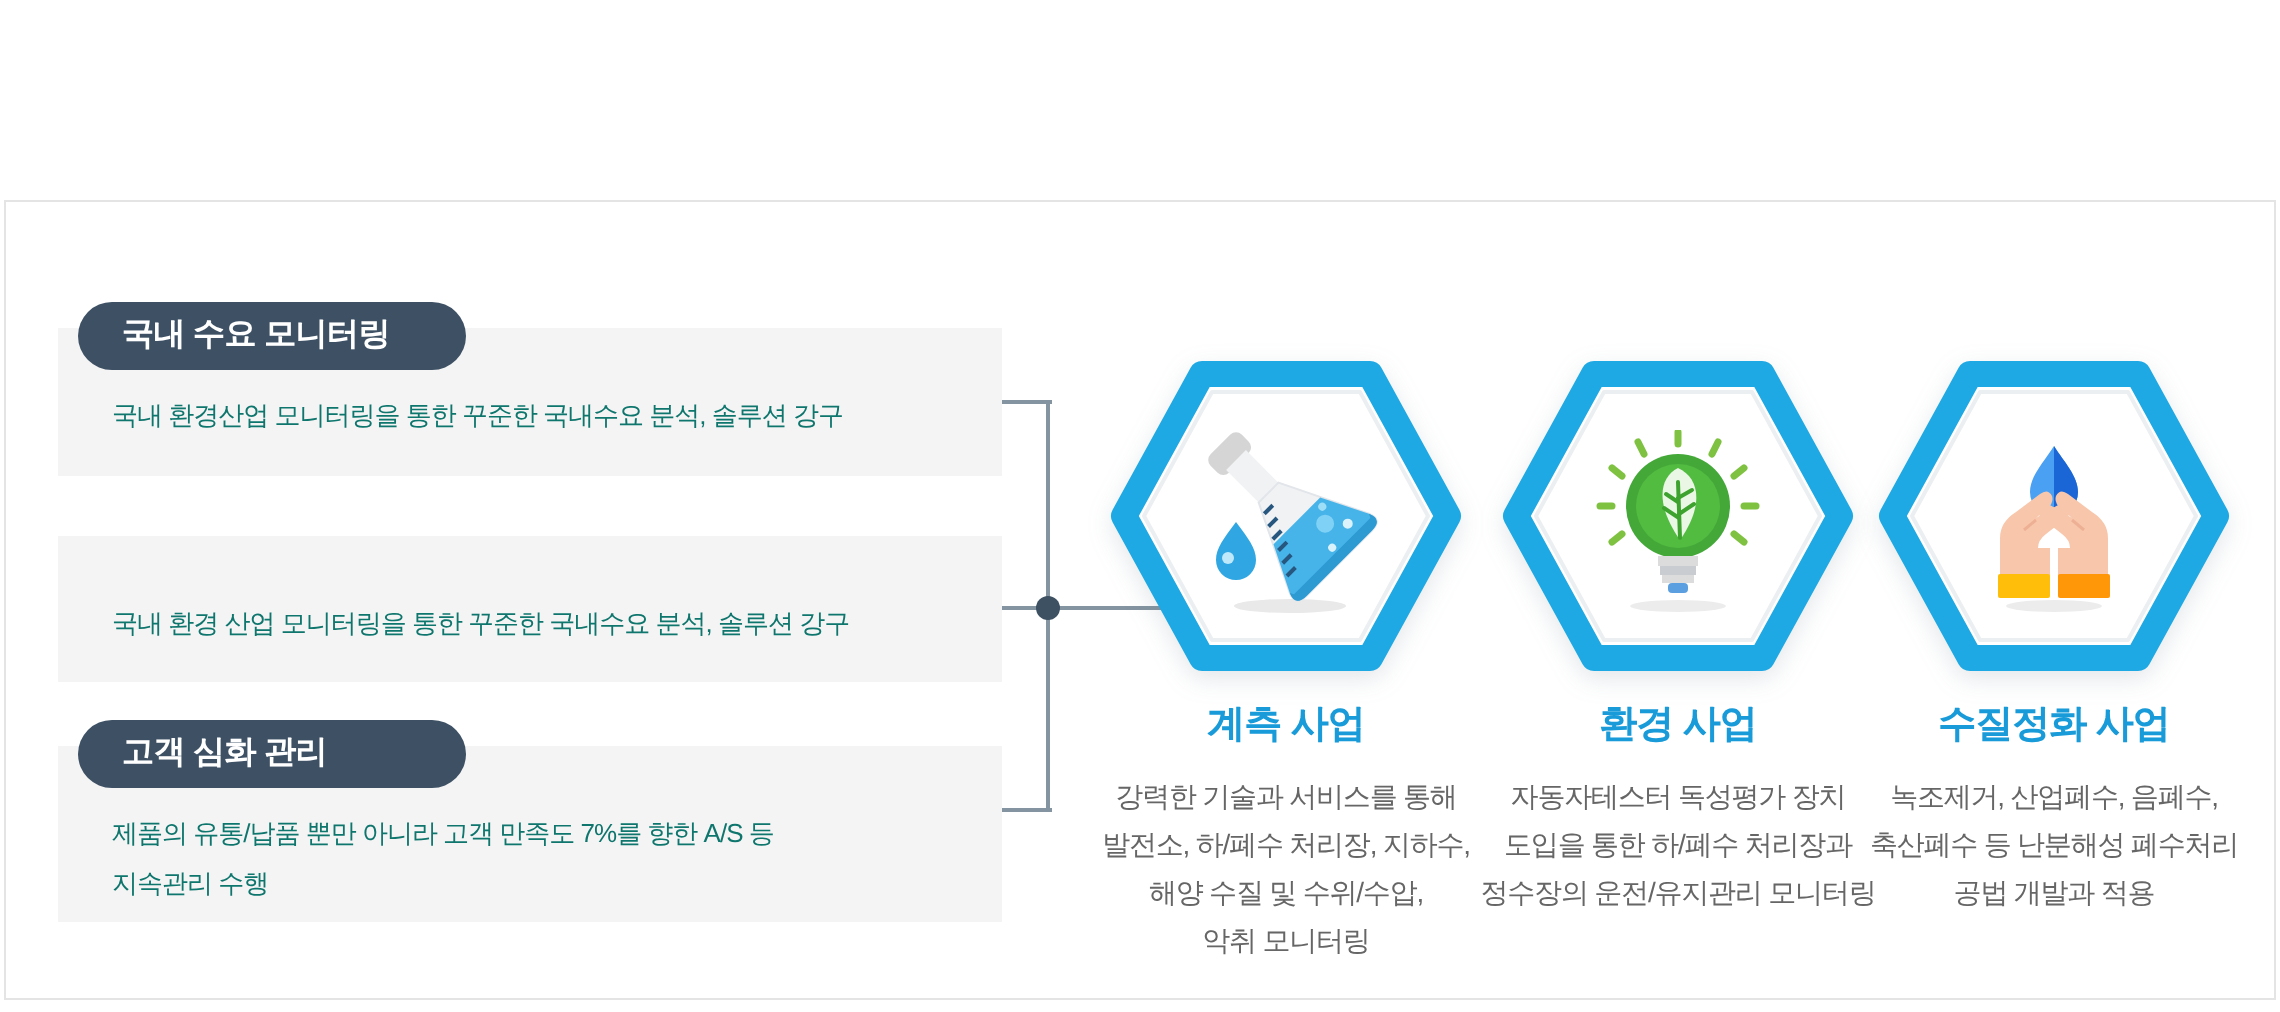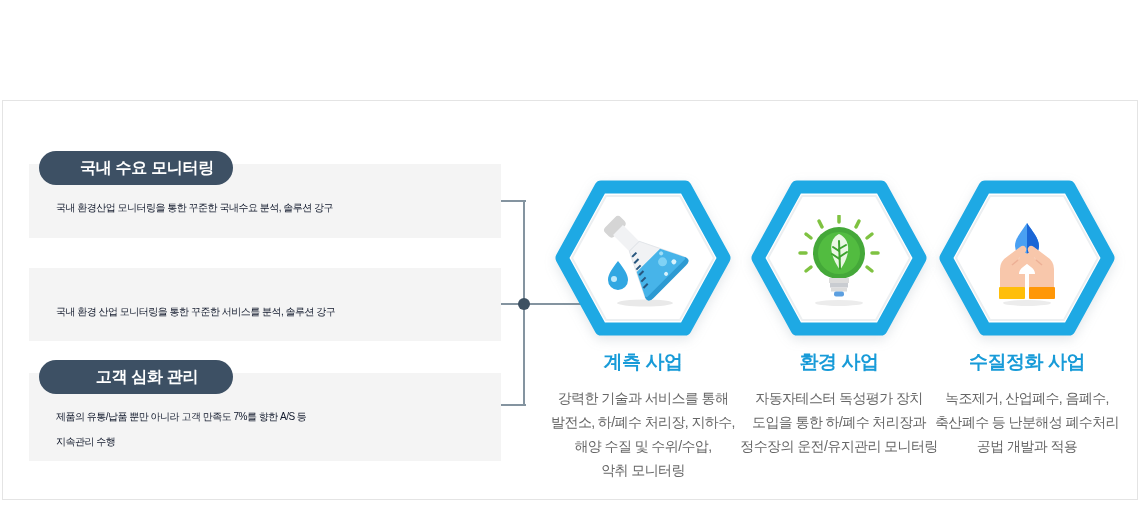--- a/index.html
+++ b/index.html
@@ -18,22 +18,22 @@
   .panel { position:absolute; left:2px; top:100px; width:1136px; height:400px;
            background:#ffffff; border:1px solid #e4e4e4; }
 
   
   .strategy { position:absolute; left:26px; width:472px; background:#f4f4f4; }
   .strategy.s1 { top:63px;  height:74px; }
   .strategy.s2 { top:167px; height:73px; }
   .strategy.s3 { top:272px; height:88px; }
   .pill { position:absolute; left:10px; top:-13px; width:194px; height:34px;
           background:#3d5064; border-radius:17px; color:#ffffff; font-size:16px;
-          font-weight:bold; line-height:34px; padding-left:22px; letter-spacing:-0.3px;text-align:center; }
-  .strategy-desc { position:absolute; left:27px; top:31px; font-size:10px; color:#0f172a;
+          font-weight:bold; line-height:34px; padding-left:22px; letter-spacing:-0.3px; }
+  .strategy-desc { position:absolute; left:27px; top:31px; font-size:13px; color:#0f766e;
                    line-height:25px; letter-spacing:-0.5px; white-space:pre-line; }
 
   
   .conn { position:absolute; background:#8494a0; }
   .conn-h1 { left:498px; top:99px;  width:25px; height:2px; }
   .conn-h2 { left:498px; top:202px; width:80px; height:2px; }
   .conn-h3 { left:498px; top:303px; width:25px; height:2px; }
   .conn-v  { left:520px; top:99px;  width:2px;  height:206px; }
   .conn-dot { position:absolute; left:515px; top:197px; width:12px; height:12px;
               border-radius:50%; background:#3d5162; }
@@ -58,21 +58,21 @@
 <div class="page">
 
 
   <div class="panel">
 
     <div class="strategy s1">
       <div class="pill">국내 수요 모니터링</div>
       <div class="strategy-desc">국내 환경산업 모니터링을 통한 꾸준한 국내수요 분석, 솔루션 강구</div>
     </div>
     <div class="strategy s2">
-      <div class="strategy-desc">국내 환경 산업 모니터링을 통한 꾸준한 서비스를 분석, 솔루션 강구</div>
+      <div class="strategy-desc">국내 환경 산업 모니터링을 통한 꾸준한 국내수요 분석, 솔루션 강구</div>
     </div>
     <div class="strategy s3">
       <div class="pill">고객 심화 관리</div>
       <div class="strategy-desc">제품의 유통/납품 뿐만 아니라 고객 만족도 7%를 향한 A/S 등
 지속관리 수행</div>
     </div>
 
     <div class="conn conn-h1"></div>
     <div class="conn conn-h2"></div>
     <div class="conn conn-h3"></div>

